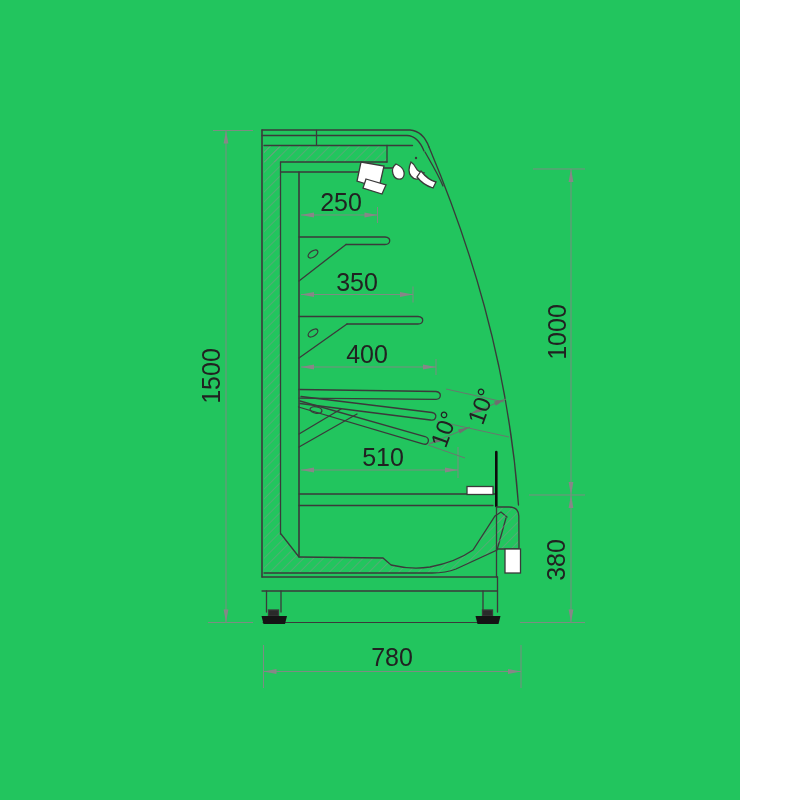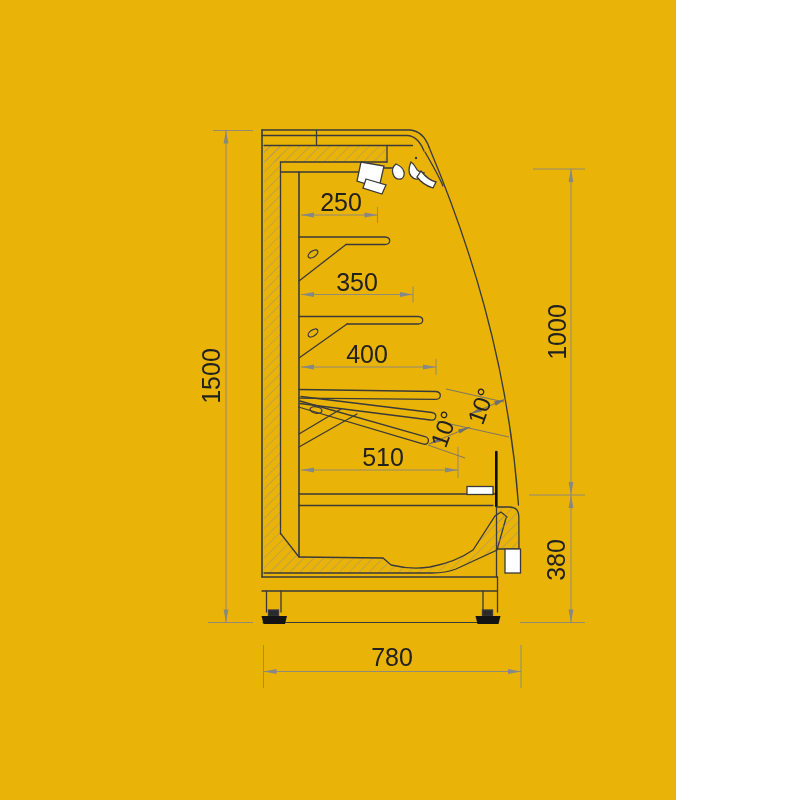--- a/index.html
+++ b/index.html
@@ -1,16 +1,16 @@
 <!DOCTYPE html>
 <html><head>
 <meta charset="utf-8">
 <style>
   html,body{margin:0;padding:0;background:#ffffff;}
-  .stage{width:676px;height:800px;position:relative;background:#eab308;overflow:hidden;}
+  .stage{width:740px;height:800px;position:relative;background:#22c55e;overflow:hidden;}
   svg{display:block;}
   text{font-family:"Liberation Sans", sans-serif;fill:#212121;}
   .dimtxt{font-size:25px;}
   .angtxt{font-size:24px;}
 </style>
 </head>
 <body>
 
 <div class="stage">
 <svg width="800" height="800" viewBox="0 0 800 800">

